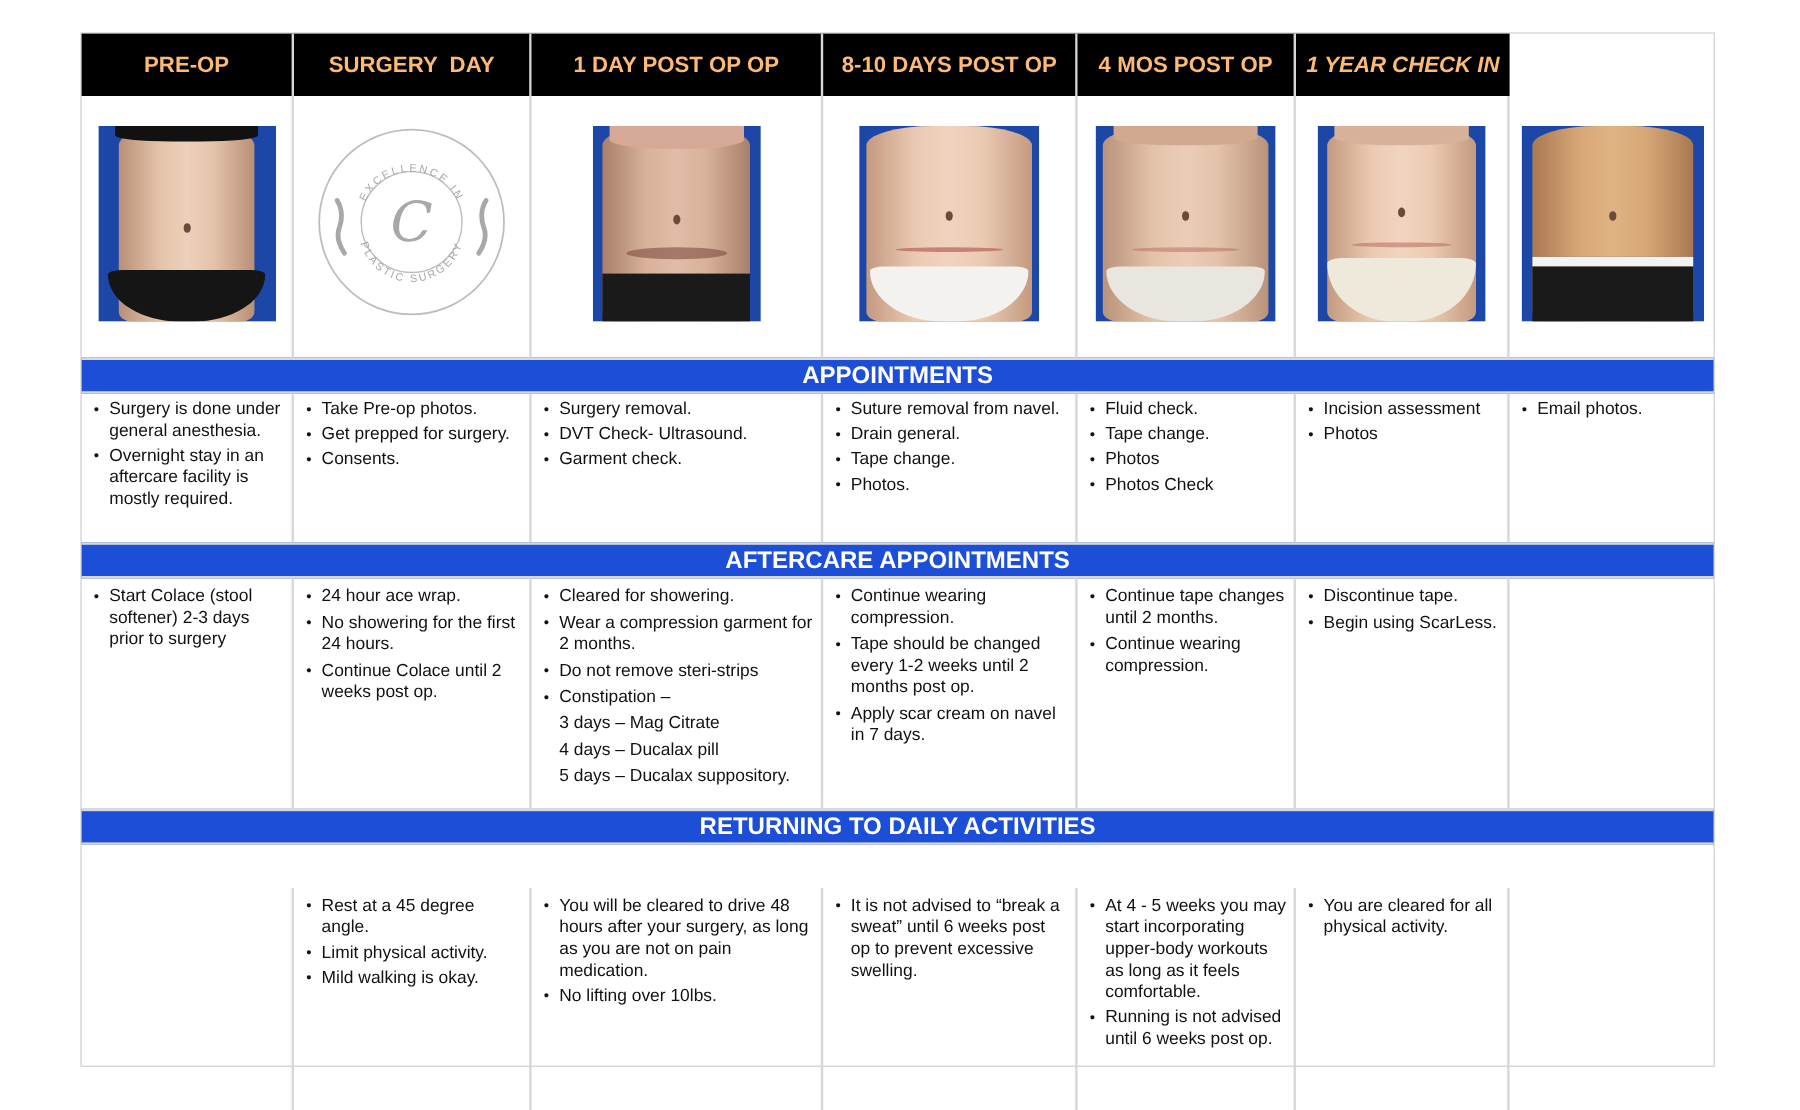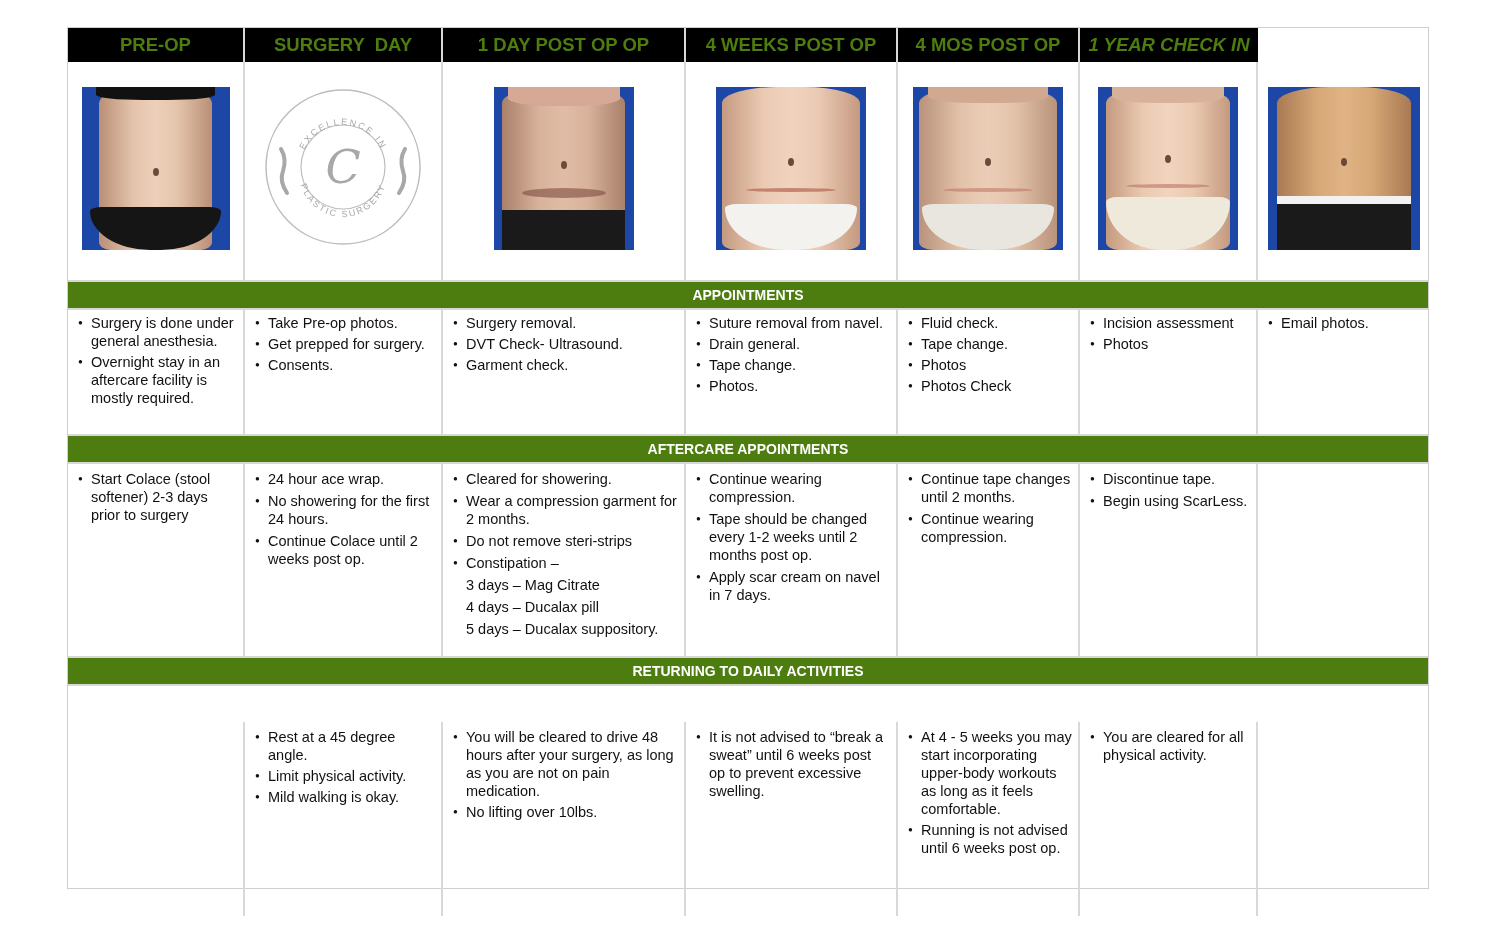--- a/index.html
+++ b/index.html
@@ -3,40 +3,40 @@
 <meta charset="utf-8">
 <style>
   html, body { margin: 0; padding: 0; background: #ffffff; }
   body { width: 1500px; height: 925px; position: relative; overflow: hidden;
          font-family: "Liberation Sans", sans-serif; color: #111; }
   .sheet { position: absolute; left: 67px; top: 27px; width: 1362px; height: 862px;
            border: 1px solid #cfcfcf; box-sizing: border-box; }
   .grid { display: grid;
           grid-template-columns: 177px 198px 243px 212px 182px 178px 172px;
           width: 1362px; }
-  .hdr { height: 34px; background: #000; color: #4d7c0f; display: flex; align-items: center;
+  .hdr { height: 52px; background: #000; color: #fdba74; display: flex; align-items: center;
          justify-content: center; font-weight: bold; font-size: 18.5px; letter-spacing: 0px;
          border-right: 2px solid #d8d8d8; box-sizing: border-box; white-space: pre; }
   .hdr:last-child { border-right: none; font-style: italic; }
   .photo-cell { height: 218px; border-right: 2px solid #d8d8d8; box-sizing: border-box;
                 display: flex; align-items: center; justify-content: center; }
   .photo-cell:last-child { border-right: none; }
   .photo { width: 148px; height: 163px; position: relative; overflow: hidden; margin-top: -6px; }
   .photo .bg { position: absolute; inset: 0; }
   .photo .torso { position: absolute; left: 12%; right: 12%; top: 0; bottom: 0;
                   border-radius: 40% 40% 10% 10% / 10% 10% 5% 5%; }
   .photo .navel { position: absolute; width: 6px; height: 8px; border-radius: 50%;
                   background: #6b4a3a; left: calc(50% - 3px); top: 46%; }
   .photo .scar { position: absolute; left: 20%; right: 20%; top: 66%; height: 4px;
                  border-radius: 50%; background: #b86a5a; opacity: .75; }
   .photo .brief { position: absolute; left: 6%; right: 6%; bottom: 0; height: 30%;
                   border-radius: 10% 10% 50% 50% / 10% 10% 100% 100%; }
   .photo .hands { position: absolute; left: 10%; right: 10%; top: 0; height: 12%;
                   background: #c99b86; border-radius: 0 0 40% 40%; }
-  .band { height: 26px; background: #4d7c0f; color: #fff; font-weight: bold; font-size: 14px;
+  .band { height: 26px; background: #1d4ed8; color: #fff; font-weight: bold; font-size: 20px;
           display: flex; align-items: center; justify-content: center;
           border-top: 2px solid #d8d8d8; border-bottom: 2px solid #d8d8d8; box-sizing: content-box; }
   .cell { border-right: 2px solid #d8d8d8; box-sizing: border-box; padding: 4px 6px 0 10px;
           font-size: 14.5px; line-height: 18px; }
   .cell:last-child { border-right: none; }
   .cell ul { list-style: none; margin: 0; padding: 0; }
   .cell li { position: relative; padding-left: 13px; margin-bottom: 3px; }
   .cell li::before { content: "\25CF"; position: absolute; left: 0; top: 0; font-size: 8px;
                      line-height: 18px; }
   .cell li.sub { padding-left: 13px; margin-top: 4px; }
@@ -49,21 +49,21 @@
 </style>
 </head>
 <body>
 
 <div class="sheet">
 
   <div class="grid">
     <div class="hdr">PRE-OP</div>
     <div class="hdr">SURGERY  DAY</div>
     <div class="hdr">1 DAY POST OP OP</div>
-    <div class="hdr">4 WEEKS POST OP</div>
+    <div class="hdr">8-10 DAYS POST OP</div>
     <div class="hdr">4 MOS POST OP</div>
     <div class="hdr">1 YEAR CHECK IN</div>
   </div>
 
   <div class="grid">
     <div class="photo-cell">
       <div class="photo">
         <div class="bg" style="background:#1d47a6"></div>
         <div class="torso" style="background:linear-gradient(90deg,#b98f76,#e4c3ab 30%,#edd0ba 50%,#e4c3ab 70%,#b98f76)"></div>
         <div class="hands" style="background:#111;height:8%"></div>

